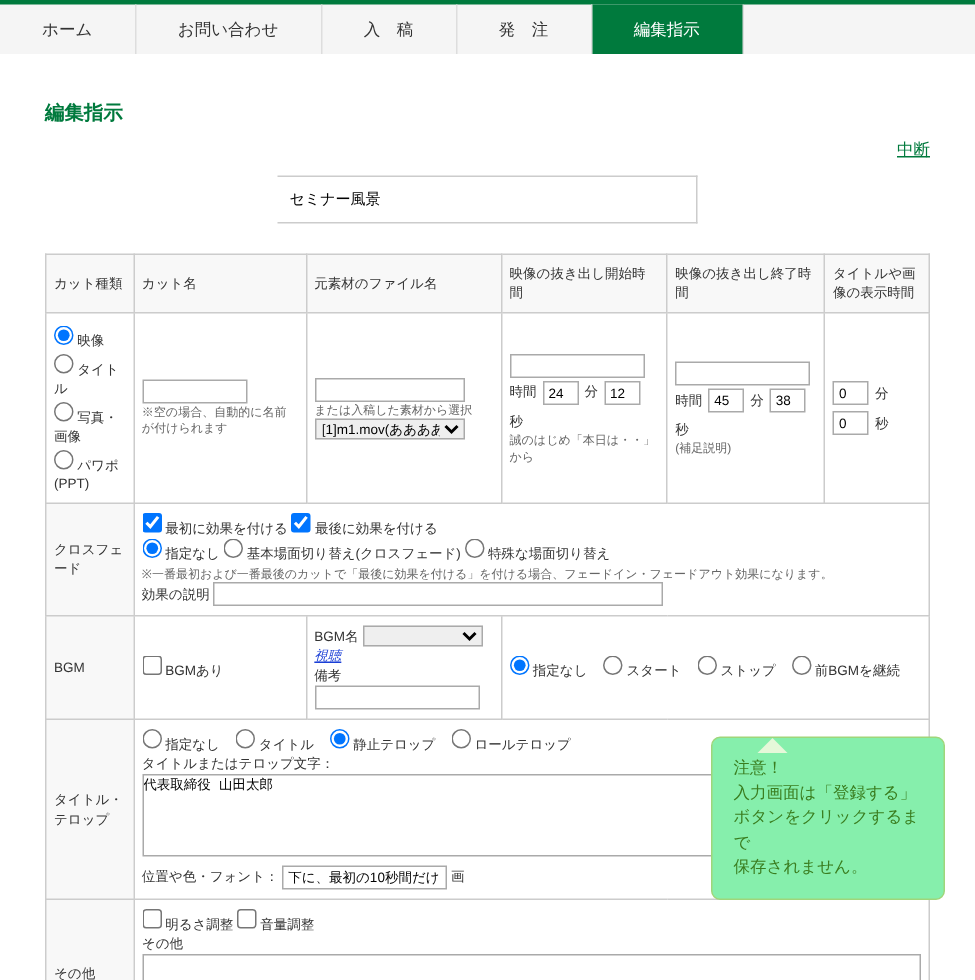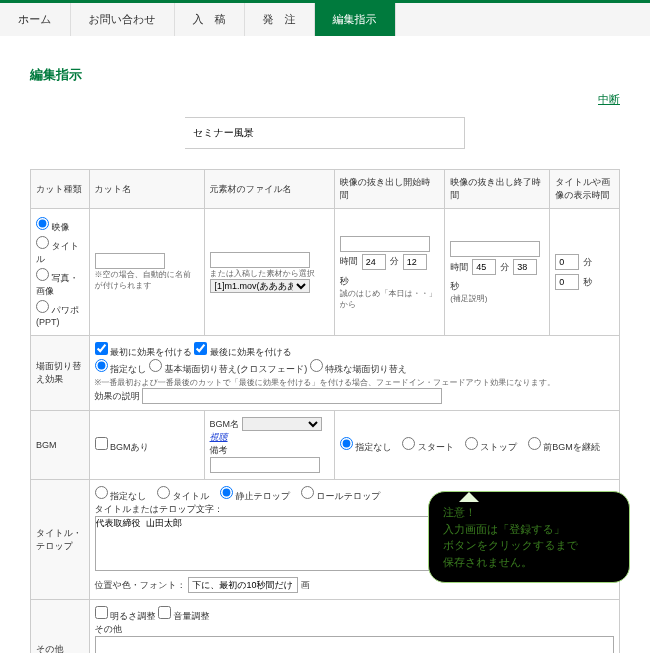--- a/index.html
+++ b/index.html
@@ -1,39 +1,39 @@
 <!DOCTYPE html>
 <html><head>
   <meta charset="utf-8">
   <style>
     * { box-sizing: border-box; margin: 0; padding: 0; }
     body { font-family: "Hiragino Kaku Gothic Pro", Meiryo, sans-serif; font-size: 10px; background: #fff; width: 650px; }
     .topbar { display: flex; border-top: 3px solid #007a3d; background: #f5f5f5; }
-    .topbar .tab { padding: 9px 18px; font-size: 11px; color: #333; border-right: 1px solid #ddd; cursor: pointer; }
+    .topbar .tab { padding: 9px 28px; font-size: 11px; color: #333; border-right: 1px solid #ddd; cursor: pointer; }
     .topbar .tab.active { background: #007a3d; color: #fff; }
     .content { padding: 20px 30px; }
     .page-title { color: #007a3d; font-size: 13px; font-weight: bold; margin: 10px 0 8px; }
     .abort { text-align: right; margin-bottom: 10px; }
     .abort a { color: #007a3d; font-size: 11px; text-decoration: underline; cursor: pointer; padding-left: 28px; }
     .title-row { display: flex; justify-content: center; margin-bottom: 20px; }
     .title-row .lbl { width: 110px; padding: 8px; font-size: 10px; color: #333; border: 1px solid #ccc; background: #f8f8f8; }
     .title-row .val { width: 280px; padding: 8px; font-size: 10px; border: 1px solid #ccc; border-left: none; }
     table.main { width: 100%; border-collapse: collapse; margin-bottom: 10px; }
     table.main th, table.main td { border: 1px solid #ccc; padding: 6px 5px; font-size: 9px; color: #333; text-align: left; vertical-align: middle; }
     table.main th { background: #f8f8f8; font-weight: normal; }
     table.main td { background: #fff; }
     .radio-list label { display: block; font-size: 9px; margin: 2px 0; cursor: pointer; }
     .inline label { display: inline-block; margin-right: 8px; }
     input[type=text] { border: 1px solid #aaa; padding: 2px 3px; font-size: 9px; }
     .tiny { width: 24px; }
     select { font-size: 9px; border: 1px solid #aaa; }
     textarea { width: 100%; height: 55px; border: 1px solid #aaa; font-size: 9px; resize: none; }
     .note { font-size: 8px; color: #666; }
     .link-blue { color: #1a3fd6; text-decoration: underline; font-size: 9px; cursor: pointer; font-style: italic; }
-    .tooltip { position: absolute; right: 20px; top: 455px; background: #000000; border: 1px solid #9fd67a; border-radius: 17px; padding: 12px 14px; width: 202px; font-size: 11px; color: #3a7d1f; line-height: 1.5; }
+    .tooltip { position: absolute; right: 20px; top: 455px; background: #86efac; border: 1px solid #9fd67a; border-radius: 6px; padding: 12px 14px; width: 156px; font-size: 11px; color: #3a7d1f; line-height: 1.5; }
     .tooltip:before { content: ""; position: absolute; top: -10px; left: 30px; border: 10px solid transparent; border-bottom-color: #e6f8d9; }
     .row2 td { vertical-align: top; }
     .time-cell input { margin: 1px 0; }
     .sec-row { display: flex; gap: 4px; align-items: center; flex-wrap: wrap; }
   </style>
 </head>
 <body>
 
 <div class="topbar">
   <div class="tab">ホーム</div>
@@ -102,21 +102,21 @@
       <td>
         <div class="sec-row">
           <input class="tiny" type="text" value="0" style="">
           <span>分</span>
           <input class="tiny" type="text" value="0" style="">
           <span>秒</span>
         </div>
       </td>
     </tr>
     <tr>
-      <th>場面切り替え効果</th>
+      <th>クロスフェード</th>
       <td colspan="5">
         <label><input type="checkbox" checked="" style=""> <span>最初に効果を付ける</span></label>
         <label><input type="checkbox" checked="" style=""> <span>最後に効果を付ける</span></label><br>
         <label><input type="radio" checked="" style=""> <span>指定なし</span></label>
         <label><input type="radio" style=""> <span>基本場面切り替え(クロスフェード)</span></label>
         <label><input type="radio" style=""> <span>特殊な場面切り替え</span></label><br>
         <span class="note">※一番最初および一番最後のカットで「最後に効果を付ける」を付ける場合、フェードイン・フェードアウト効果になります。</span><br>
         <span>効果の説明</span>
         <input type="text" style="width: 300px;">
       </td>

